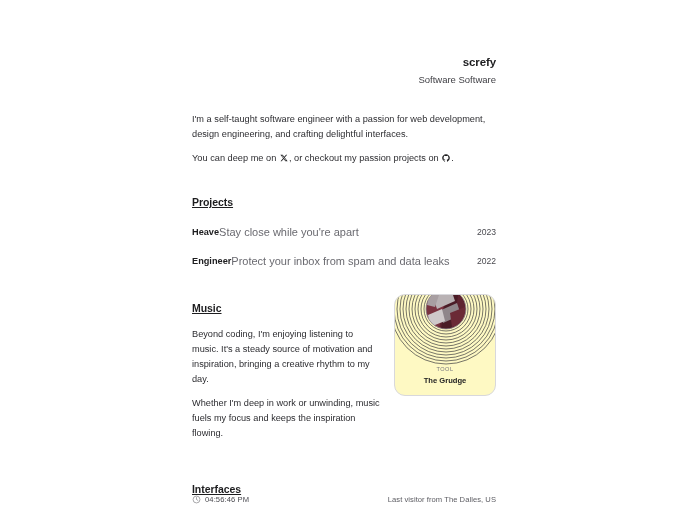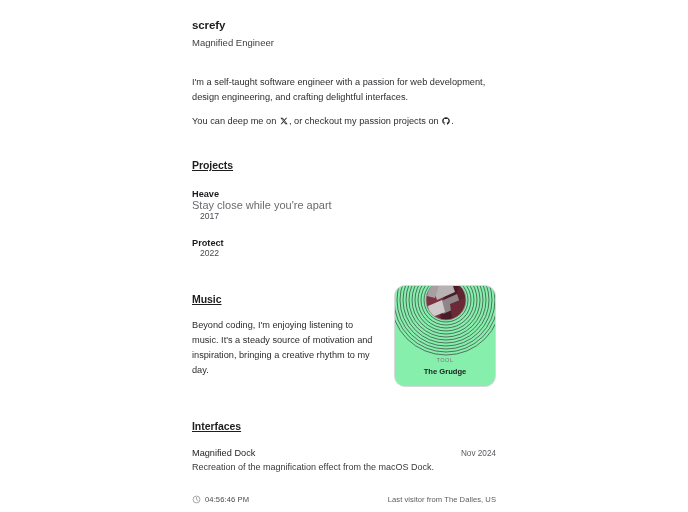--- a/index.html
+++ b/index.html
@@ -20,21 +20,21 @@
 
   .page {
     position: absolute;
     left: 192px;
     top: 0;
     width: 304px;
     height: 512px;
   }
 
   
-  .intro { padding-top: 18px; }
+  .intro { padding-top: 55px; text-align: right; }
 
   .name {
     font-size: 11.5px;
     font-weight: 700;
     letter-spacing: -0.1px;
     color: #1d1d1f;
     line-height: 1.35;
   }
 
   .role {
@@ -74,23 +74,22 @@
     color: #1d1d1f;
     letter-spacing: -0.05px;
     text-decoration: underline;
   }
 
   
   .proj-list { margin-top: 14px; }
 
   .proj-row {
     display: flex;
-    align-items: flex-start;
+    align-items: center;
     padding: 4px 0;
-    flex-direction: column;
   }
   .proj-row + .proj-row { margin-top: 9px; }
 
   .proj-name {
     font-size: 9.2px;
     font-weight: 700;
     color: #1d1d1f;
     white-space: nowrap;
   }
 
@@ -128,21 +127,21 @@
 
   
   .vinyl-card {
     position: absolute;
     left: 202px;
     top: -8px;
     width: 102px;
     height: 102px;
     border: 1px solid #d8d8dc;
     border-radius: 11px;
-    background: #86efac;
+    background: #fef9c3;
     overflow: hidden;
   }
 
   .vinyl-art {
     position: absolute;
     left: 0; top: 0;
     width: 102px;
     height: 72px;
     overflow: hidden;
   }
@@ -241,21 +240,21 @@
     letter-spacing: 0.05px;
   }
 </style>
 </head>
 <body>
 
 <div class="page">
 
   <header class="intro">
     <div class="name">screfy</div>
-    <div class="role">Magnified Engineer</div>
+    <div class="role">Software Software</div>
   </header>
 
   <section class="bio">
     <p>I'm a self-taught software engineer with a passion for web development, design engineering, and crafting delightful interfaces.</p>
     <p><span>You can deep me on</span>
       <a class="inline-icon" href="#">
         <svg viewBox="0 0 24 24" aria-hidden="true">
             <path fill="#1d1d1f" d="M18.244 2.25h3.308l-7.227 8.26 8.502 11.24H16.17l-5.214-6.817L4.99 21.75H1.68l7.73-8.835L1.254 2.25H8.08l4.713 6.231zm-1.161 17.52h1.833L7.084 4.126H5.117z"></path>
           </svg>
       </a><span>, or checkout my passion projects on</span>
@@ -265,33 +264,35 @@
           </svg>
       </a><span>.</span></p>
   </section>
 
   <section class="section">
     <h2 class="section-title">Projects</h2>
     <div class="proj-list">
       <div class="proj-row">
         <span class="proj-name">Heave</span>
         <span class="proj-desc">Stay close while you're apart</span>
-        <span class="proj-year">2017</span>
+        <span class="proj-year">2023</span>
       </div>
       <div class="proj-row">
-        <span class="proj-name">Protect</span>
+        <span class="proj-name">Engineer</span>
+        <span class="proj-desc">Protect your inbox from spam and data leaks</span>
         <span class="proj-year">2022</span>
       </div>
     </div>
   </section>
 
   <section class="music-wrap">
     <h2 class="section-title">Music</h2>
     <div class="music-text music-body">
       <p>Beyond coding, I'm enjoying listening to music. It's a steady source of motivation and inspiration, bringing a creative rhythm to my day.</p>
+      <p>Whether I'm deep in work or unwinding, music fuels my focus and keeps the inspiration flowing.</p>
     </div>
 
     <div class="vinyl-card">
       <div class="vinyl-art">
         <svg width="102" height="72" viewBox="0 0 102 72" aria-hidden="true">
           <defs>
             <clipPath id="artClip">
                 <circle cx="51" cy="14" r="20"></circle>
               </clipPath>
           </defs>

